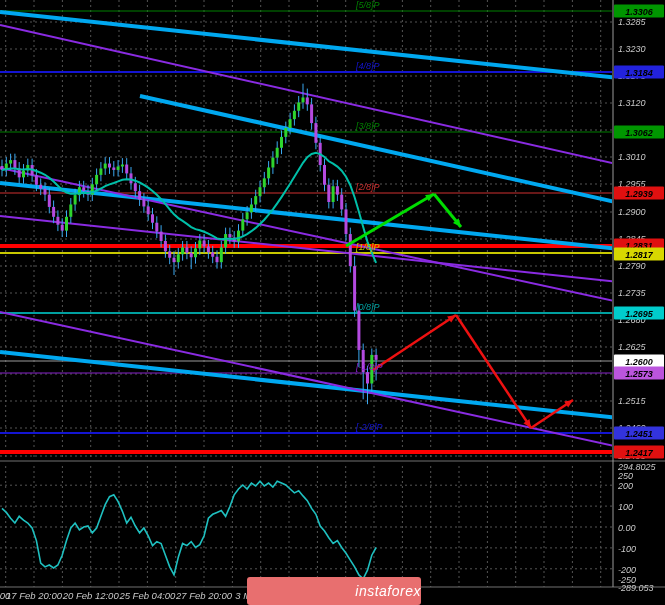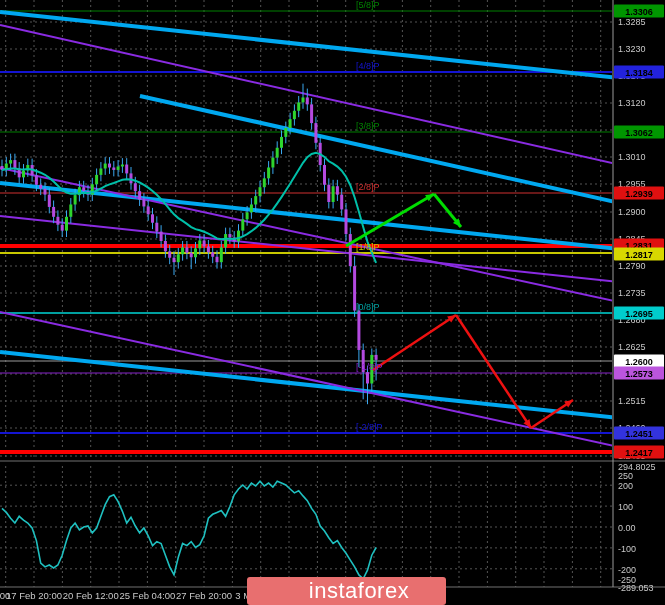--- a/index.html
+++ b/index.html
@@ -1,21 +1,21 @@
 <!DOCTYPE html>
 <html><head>
 <meta charset="utf-8">
 <style>
   html,body{margin:0;padding:0;background:#222;}
   #stage{position:relative;width:665px;height:605px;background:#000;overflow:hidden;
-         font-family:"Liberation Sans",sans-serif;}
+         font-family:"Liberation Sans",sans-serif;font-style:italic;}
   #chart{position:absolute;left:0;top:0;}
   #watermark{position:absolute;left:247px;top:577px;width:174px;height:28px;
-             border-radius:3px;display:flex;align-items:center;justify-content:center;
-             font-size:22px;letter-spacing:.5px;z-index:5;padding-left:25px;}
+             border-radius:3px;display:flex;align-items:center;justify-content:flex-end;
+             font-size:14px;letter-spacing:.5px;z-index:5;}
 </style>
 </head>
 <body>
 
 <div id="stage">
   <svg id="chart" width="665" height="605">
       <rect x="0" y="0" width="665" height="605" fill="#000000"></rect>
       <defs>
         <clipPath id="clip-price">
           <rect x="0" y="0" width="612" height="459"></rect>

